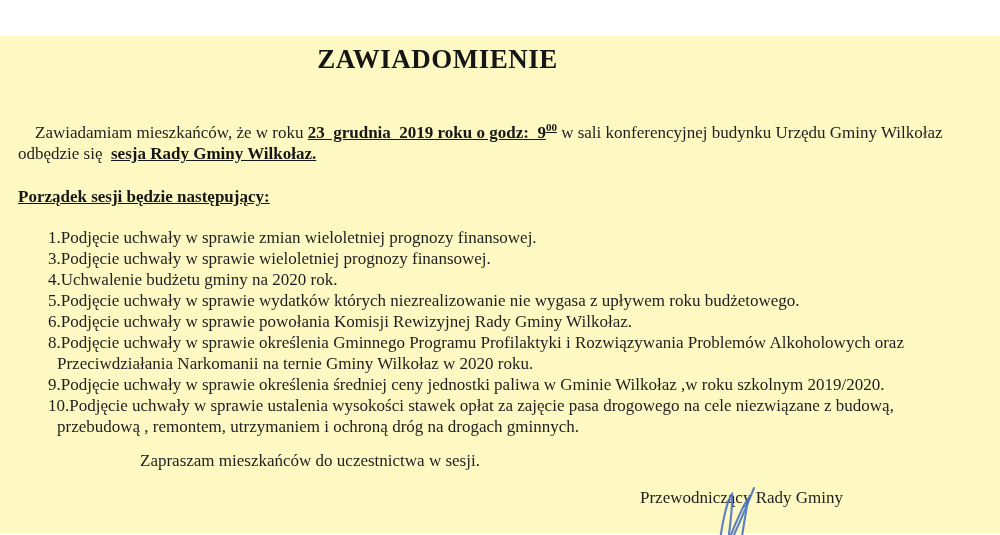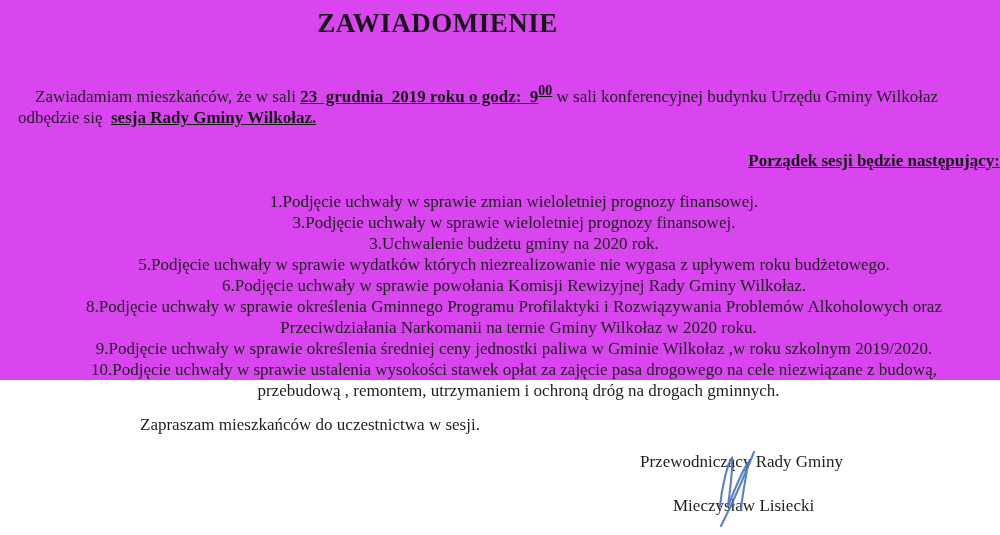--- a/index.html
+++ b/index.html
@@ -5,58 +5,57 @@
   html, body { margin: 0; padding: 0; }
   body {
     width: 1000px; height: 535px;
     background: #ffffff;
     font-family: "Liberation Serif", serif;
     color: #1e1e1e;
     overflow: hidden;
   }
   .page {
     position: relative;
-    width: 1000px; height: 380px;
-    background: #d946ef;
+    width: 1000px; height: 497px;
+    background: #fef9c3;
+    margin-top: 36px;
   }
   .title {
     width: 875px;
     padding-top: 8px;
     text-align: center;
     font-weight: bold;
     font-size: 27px;
     letter-spacing: 0.5px;
     color: #161616;
   }
   .intro {
     margin: 25px 8px 0 18px;
     font-size: 17px;
     line-height: 21.5px;
     text-indent: 42px;
     white-space: pre-wrap;
   }
   .intro b, .heading, .sup-bold { font-weight: bold; color: #161616; text-decoration: underline; }
   .intro sup {
-    font-size: 14px;
+    font-size: 11px;
     vertical-align: super;
     line-height: 0;
   }
   .heading {
     margin: 0 0 0 18px;
     font-size: 17px;
     line-height: 21.5px;
-    text-align: right;
   }
   .agenda {
     margin-top: 19px;
-    padding-left: 32px;
+    padding-left: 48px;
     padding-right: 4px;
     font-size: 17px;
     line-height: 21px;
-    text-align: center;
   }
   .agenda-item {
     padding-left: 9px;
     text-indent: -9px;
     white-space: pre-wrap;
   }
   .closing {
     margin: 14px 0 0 140px;
     font-size: 17px;
   }
@@ -78,29 +77,29 @@
   }
 </style>
 </head>
 <body>
 
 <div class="page">
 
   <div class="title">ZAWIADOMIENIE</div>
 
   <div class="intro">
-    <span>Zawiadamiam mieszkańców, że w sali </span><b>23  grudnia  2019 roku o godz:  9</b><sup class="sup-bold">00</sup><span> w sali konferencyjnej budynku Urzędu Gminy Wilkołaz odbędzie się  </span><b>sesja Rady Gminy Wilkołaz.</b>
+    <span>Zawiadamiam mieszkańców, że w roku </span><b>23  grudnia  2019 roku o godz:  9</b><sup class="sup-bold">00</sup><span> w sali konferencyjnej budynku Urzędu Gminy Wilkołaz odbędzie się  </span><b>sesja Rady Gminy Wilkołaz.</b>
   </div>
 
   <div class="heading">Porządek sesji będzie następujący:</div>
 
   <div class="agenda">
       <div class="agenda-item">1.Podjęcie uchwały w sprawie zmian wieloletniej prognozy finansowej.</div>
       <div class="agenda-item">3.Podjęcie uchwały w sprawie wieloletniej prognozy finansowej.</div>
-      <div class="agenda-item">3.Uchwalenie budżetu gminy na 2020 rok.</div>
+      <div class="agenda-item">4.Uchwalenie budżetu gminy na 2020 rok.</div>
       <div class="agenda-item">5.Podjęcie uchwały w sprawie wydatków których niezrealizowanie nie wygasa z upływem roku budżetowego.</div>
       <div class="agenda-item">6.Podjęcie uchwały w sprawie powołania Komisji Rewizyjnej Rady Gminy Wilkołaz.</div>
       <div class="agenda-item">8.Podjęcie uchwały w sprawie określenia Gminnego Programu Profilaktyki i Rozwiązywania Problemów Alkoholowych oraz
 Przeciwdziałania Narkomanii na ternie Gminy Wilkołaz w 2020 roku.</div>
       <div class="agenda-item">9.Podjęcie uchwały w sprawie określenia średniej ceny jednostki paliwa w Gminie Wilkołaz ,w roku szkolnym 2019/2020.</div>
       <div class="agenda-item">10.Podjęcie uchwały w sprawie ustalenia wysokości stawek opłat za zajęcie pasa drogowego na cele niezwiązane z budową,
 przebudową , remontem, utrzymaniem i ochroną dróg na drogach gminnych.</div>
     </div>
 
   <div class="closing">Zapraszam mieszkańców do uczestnictwa w sesji.</div>

